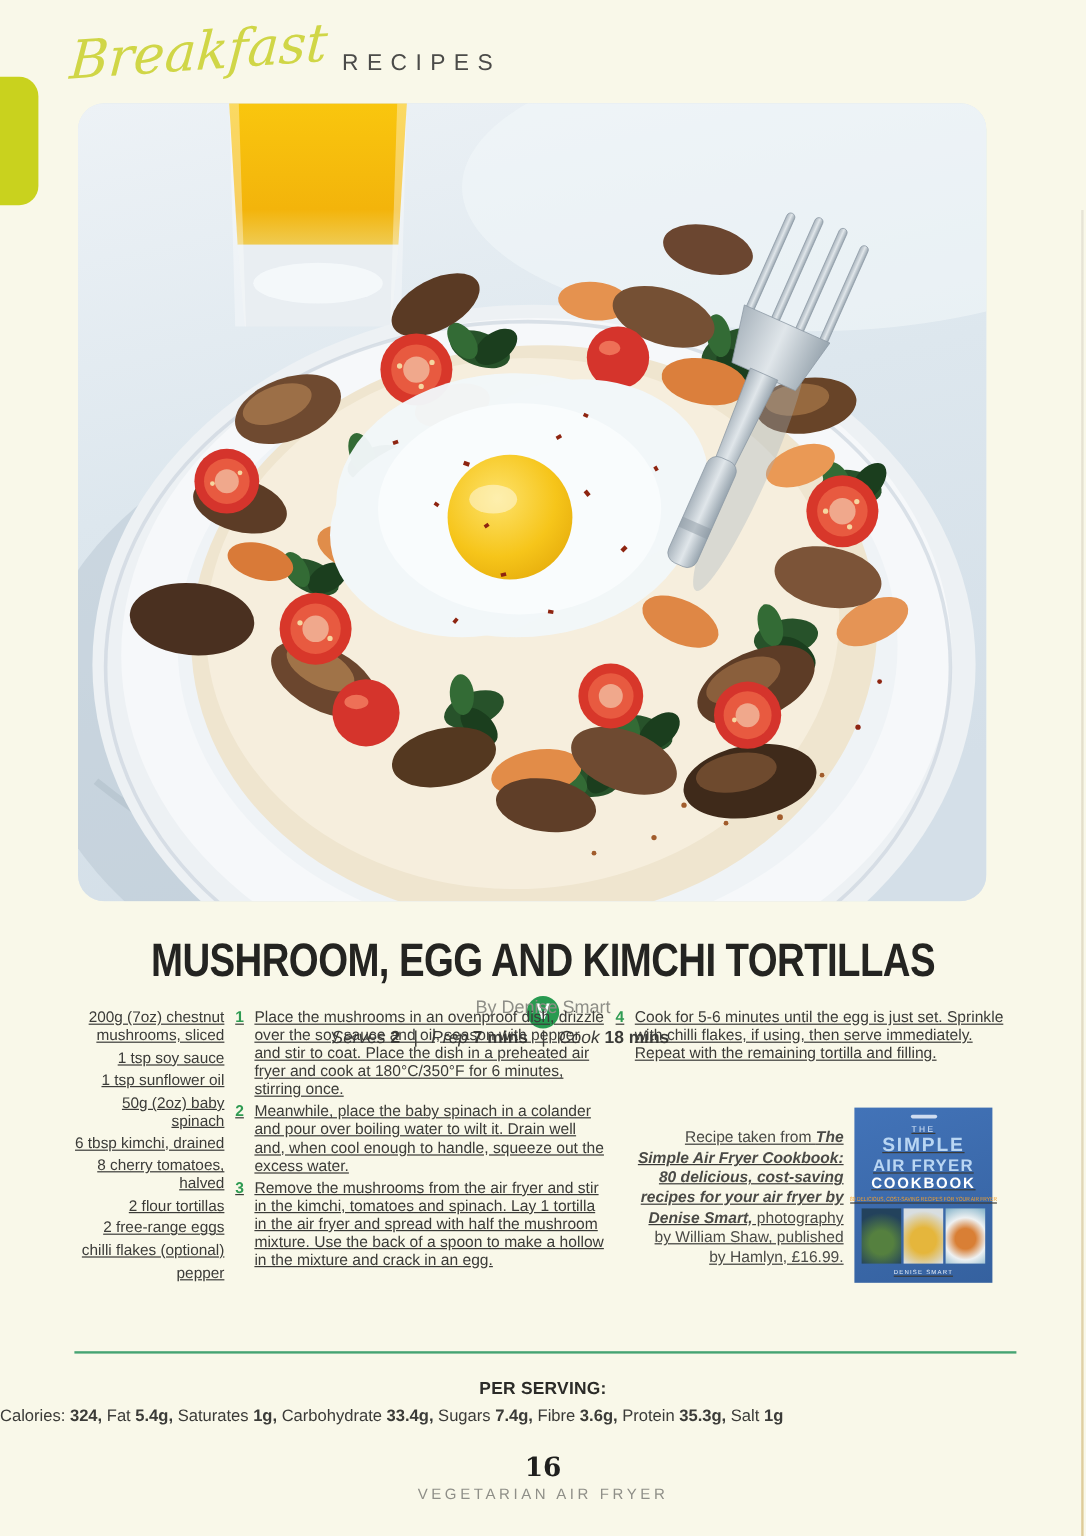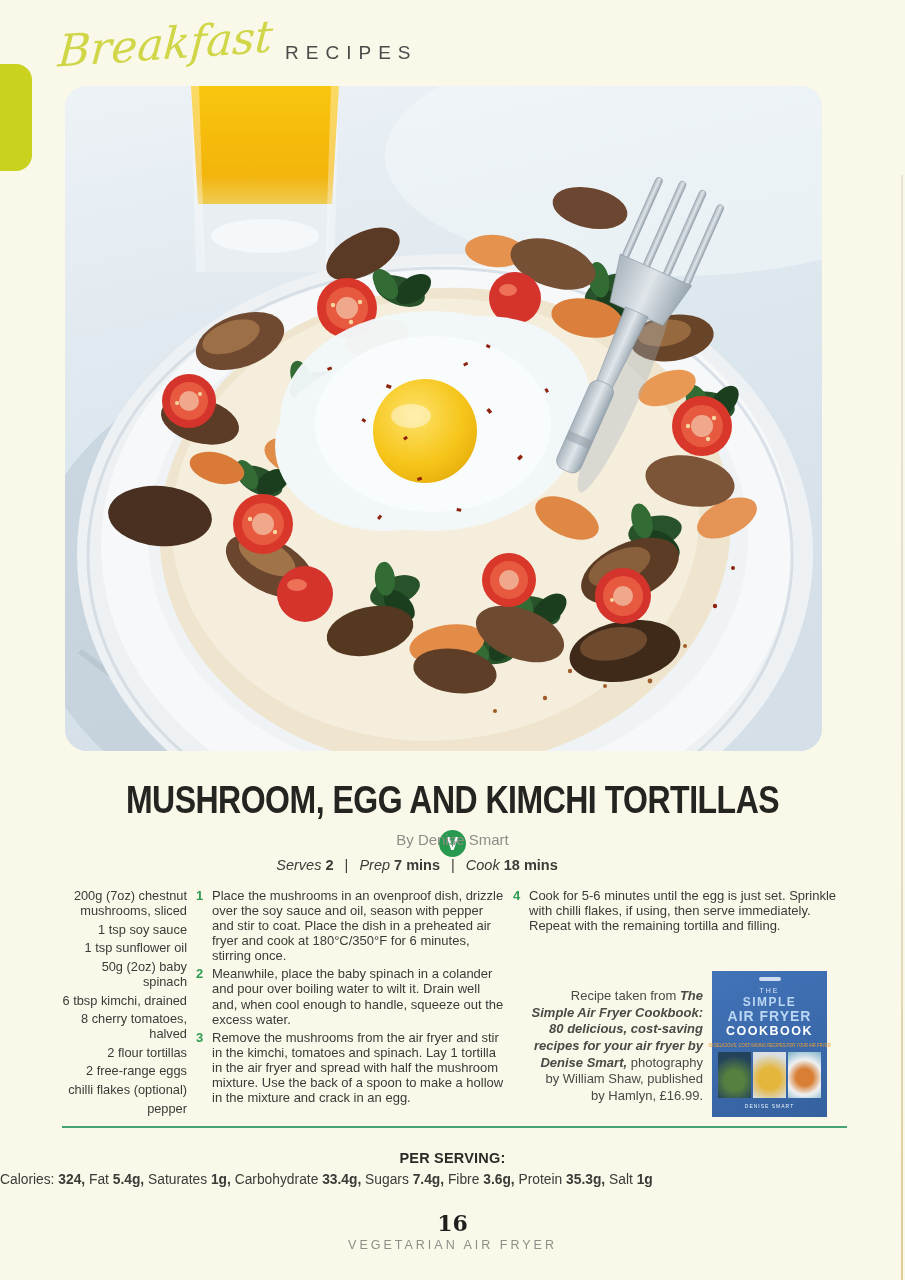--- a/index.html
+++ b/index.html
@@ -29,39 +29,39 @@
     display:flex;align-items:center;justify-content:center;flex:none;}
   .veg-badge span{color:#fff;font-weight:800;font-size:17px;transform:scaleY(1.1);}
   .byline{position:absolute;left:0;top:831px;width:905px;text-align:center;
     font-size:15px;color:#8e8e87;}
   .meta{position:absolute;left:0;top:857px;width:834px;text-align:center;
     font-size:14.5px;color:#3b3b38;}
   .meta .m-label{font-style:italic;}
   .meta b{font-weight:700;}
   .meta .sep{margin:0 7px;color:#3b3b38;}
   
-  .grid{position:absolute;left:60px;top:888px;width:786px;display:grid;
-    grid-template-columns:127px 308px auto;column-gap:9px;}
+  .grid{position:absolute;left:60px;top:840px;width:786px;display:grid;
+    grid-template-columns:127px 308px auto;column-gap:9px;text-decoration:underline;}
   .col-ing{font-size:12.8px;line-height:1.18;text-align:right;color:#3b3b38;}
   .ingredient{margin-bottom:3.5px;}
   .step{display:flex;gap:5px;margin-bottom:3px;font-size:13px;line-height:1.16;}
   .step-num{color:#2f9b52;font-weight:700;flex:none;width:11px;text-align:left;}
   .step-text{display:block;}
   .credit-row{display:flex;justify-content:flex-end;align-items:flex-start;
     gap:9px;margin-top:38px;padding-right:19px;}
   .credit-text{width:172px;margin:0;padding-top:17px;text-align:right;
     font-size:13px;line-height:1.28;color:#4a4a46;}
   .credit-text .bk{font-style:italic;font-weight:600;}
   
   .book{width:115px;height:146px;background:linear-gradient(160deg,#4273b8,#35619f);
     flex:none;display:flex;flex-direction:column;align-items:center;
     padding:6px 6px 5px 6px;box-sizing:border-box;}
   .book .logo{width:22px;height:4px;background:#cfdcf0;border-radius:2px;margin-bottom:6px;}
   .book .bt-the{font-size:7px;letter-spacing:2px;color:#d6e6f8;margin-bottom:2px;}
-  .book .bt-1{font-size:12px;letter-spacing:1.5px;color:#b9d6f3;font-weight:600;line-height:1.05;text-align:center;}
+  .book .bt-1{font-size:16px;letter-spacing:1.5px;color:#b9d6f3;font-weight:600;line-height:1.05;text-align:center;}
   .book .bt-2{font-size:14px;letter-spacing:1px;color:#b9d6f3;font-weight:600;line-height:1.1;}
   .book .bt-3{font-size:12.5px;letter-spacing:1.5px;color:#ffffff;font-weight:600;line-height:1.2;margin-bottom:3px;}
   .book .bt-sub{font-size:5px;color:#f5a02c;white-space:nowrap;transform:scaleX(0.82);margin-bottom:4px;}
   .book-photos{display:flex;gap:2px;width:100%;}
   .bp{flex:1;height:46px;}
   .bp1{background:radial-gradient(circle at 50% 62%,#55803f 0 30%,#23425c 75%);}
   .bp2{background:radial-gradient(circle at 50% 58%,#e5b63c 0 34%,#d8dee1 78%);}
   .bp3{background:radial-gradient(circle at 50% 55%,#d97f35 0 28%,#eef1f2 58%,#7fb0c8 100%);}
   .book .bt-author{font-size:5px;letter-spacing:1px;color:#e8f0fa;margin-top:5px;}
   

